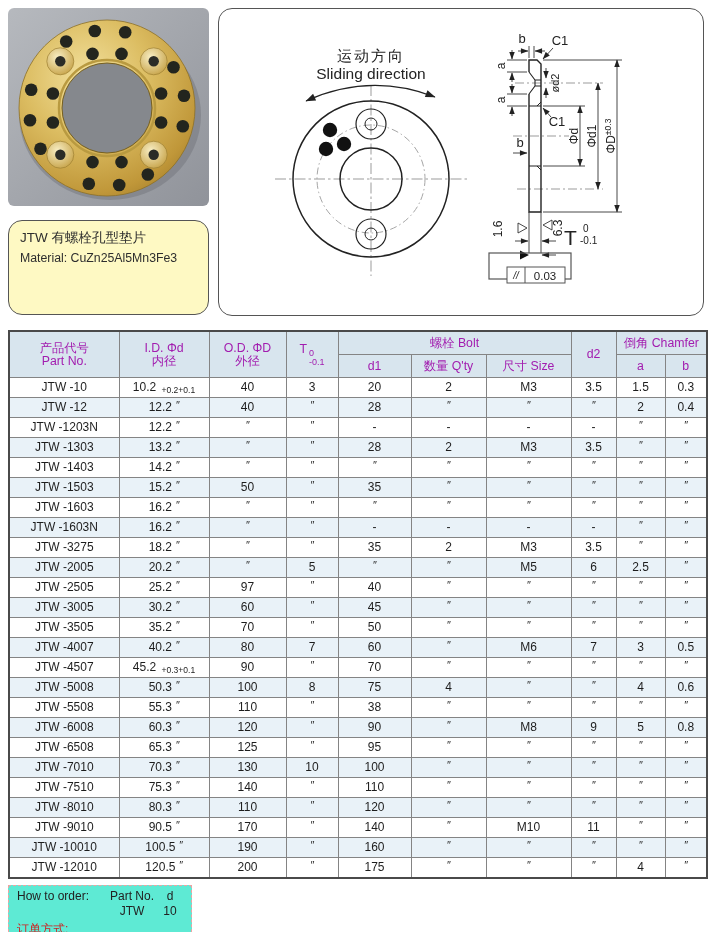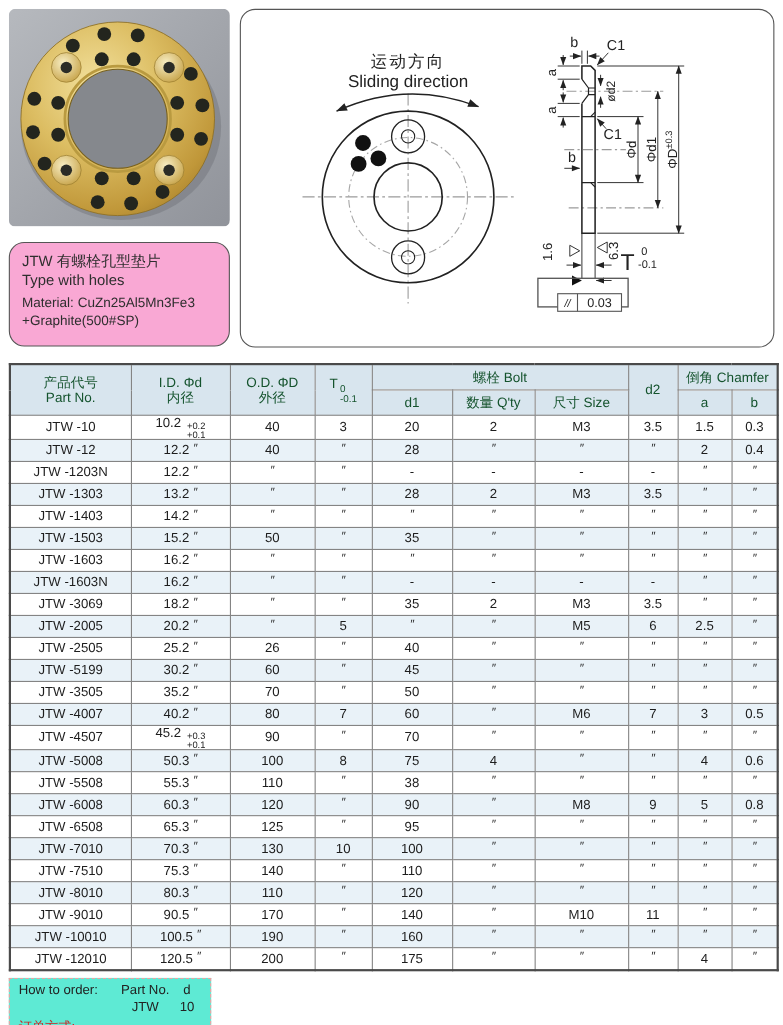--- a/index.html
+++ b/index.html
@@ -2,31 +2,31 @@
 <html><head>
 <meta charset="utf-8">
 <style>
   html,body{margin:0;padding:0;background:#fff;}
   body{width:712px;height:932px;font-family:"Liberation Sans","DejaVu Sans",sans-serif;color:#1d1d1d;}
   .page{padding:8px;box-sizing:border-box;}
   .top{display:flex;gap:9px;}
   .left-col{width:201px;flex:none;}
   .photo{width:201px;height:198px;border-radius:6px;overflow:hidden;}
   .photo svg{display:block;}
-  .info-box{margin-top:14px;height:95px;border:1.5px solid #555;border-radius:14px;padding:8px 11px 20px;box-sizing:border-box;background:#f9a8d4;}
+  .info-box{margin-top:14px;height:95px;border:1.5px solid #555;border-radius:14px;padding:8px 11px 20px;box-sizing:border-box;background:#fef9c3;}
   .info-title{font-size:13.5px;color:#2e2e2e;line-height:17px;}
   .info-mat{font-size:12.3px;color:#2e2e2e;line-height:15.5px;}
   .info-mat.first{margin-top:5px;}
   .drawing-panel{width:488px;height:308px;border:1.5px solid #555;border-radius:14px;box-sizing:border-box;overflow:hidden;background:#fff;}
   table.spec{margin-top:14px;border-collapse:collapse;table-layout:fixed;width:698px;border:2px solid #4a4a4a;}
   .spec th,.spec td{border:1px solid #848484;text-align:center;font-size:12px;padding:0;height:19px;line-height:12.5px;overflow:hidden;white-space:nowrap;}
-  .spec thead th{background:#d8e5ee;font-weight:normal;font-size:12.3px;color:#14532d;height:22px;}
+  .spec thead th{background:#d8e5ee;font-weight:normal;font-size:12.3px;color:#a21caf;height:22px;}
   .spec tr.alt td{background:#e9f2f8;}
   .tstack{display:inline-flex;flex-direction:column;font-size:9px;line-height:8.5px;text-align:left;vertical-align:-3px;margin-left:2px;}
-  .tol{display:inline-flex;flex-direction:column;font-size:8.5px;line-height:8px;text-align:left;vertical-align:-2px;margin-left:2px;}
+  .tol{display:inline-flex;font-size:8.5px;line-height:8px;text-align:left;vertical-align:-2px;margin-left:2px;}
   .ditto{font-style:italic;font-size:11px;position:relative;top:-2px;color:#2a2a2a;}
   .order-box{margin-top:6px;width:184px;border:1.5px dashed #efa2a2;padding:3px 8px 4px;box-sizing:border-box;font-size:12px;color:#222;background:#5eead4;}
   .order-row{display:flex;line-height:15px;}
   .order-row .c1{width:90px;}
   .order-row .c2{width:50px;text-align:center;}
   .order-row .c3{width:26px;text-align:center;}
   .order-red{color:#cc2222;margin-top:18px;}
 </style>
 </head>
 <body>
@@ -97,23 +97,21 @@
               <circle cx="44.9" cy="114.5" r="6.3" fill="#23251e"></circle>
               <circle cx="84.5" cy="154.1" r="6.3" fill="#23251e"></circle>
               <circle cx="113.5" cy="154.1" r="6.3" fill="#23251e"></circle>
               <circle cx="153.1" cy="114.5" r="6.3" fill="#23251e"></circle>
             </g>
         </svg>
       </div>
 
       <div class="info-box">
         <div class="info-title">JTW 有螺栓孔型垫片</div>
-        <div class="info-title">Type with holes</div>
         <div class="info-mat first">Material: CuZn25Al5Mn3Fe3</div>
-        <div class="info-mat">+Graphite(500#SP)</div>
       </div>
     </div>
 
     <div class="drawing-panel">
       <svg width="485" height="305" viewBox="0 0 485 305">
         <defs>
           <marker id="arw" viewBox="0 0 10 8" markerWidth="9" markerHeight="7" refX="9.5" refY="4" orient="auto-start-reverse">
             <path d="M0.5,0.5 L10,4 L0.5,7.5 Z" fill="#222"></path>
           </marker>
         </defs>
@@ -346,21 +344,21 @@
           <td><span class="ditto">″</span></td>
           <td><span class="ditto">″</span></td>
           <td>-</td>
           <td>-</td>
           <td>-</td>
           <td>-</td>
           <td><span class="ditto">″</span></td>
           <td><span class="ditto">″</span></td>
         </tr>
         <tr>
-          <td>JTW -3069</td>
+          <td>JTW -3275</td>
           <td>18.2 <span class="ditto">″</span></td>
           <td><span class="ditto">″</span></td>
           <td><span class="ditto">″</span></td>
           <td>35</td>
           <td>2</td>
           <td>M3</td>
           <td>3.5</td>
           <td><span class="ditto">″</span></td>
           <td><span class="ditto">″</span></td>
         </tr>
@@ -372,31 +370,31 @@
           <td><span class="ditto">″</span></td>
           <td><span class="ditto">″</span></td>
           <td>M5</td>
           <td>6</td>
           <td>2.5</td>
           <td><span class="ditto">″</span></td>
         </tr>
         <tr>
           <td>JTW -2505</td>
           <td>25.2 <span class="ditto">″</span></td>
-          <td>26</td>
+          <td>97</td>
           <td><span class="ditto">″</span></td>
           <td>40</td>
           <td><span class="ditto">″</span></td>
           <td><span class="ditto">″</span></td>
           <td><span class="ditto">″</span></td>
           <td><span class="ditto">″</span></td>
           <td><span class="ditto">″</span></td>
         </tr>
         <tr class="alt">
-          <td>JTW -5199</td>
+          <td>JTW -3005</td>
           <td>30.2 <span class="ditto">″</span></td>
           <td>60</td>
           <td><span class="ditto">″</span></td>
           <td>45</td>
           <td><span class="ditto">″</span></td>
           <td><span class="ditto">″</span></td>
           <td><span class="ditto">″</span></td>
           <td><span class="ditto">″</span></td>
           <td><span class="ditto">″</span></td>
         </tr>

